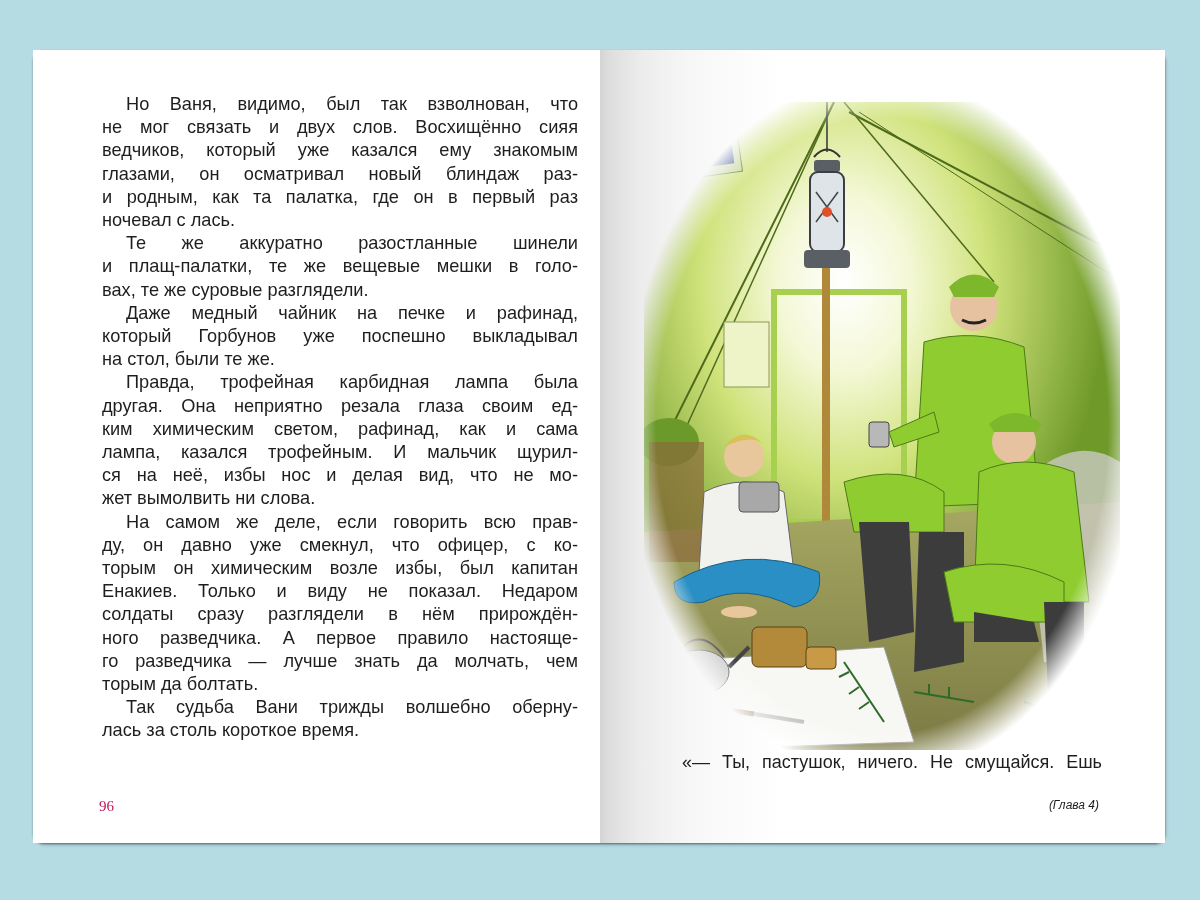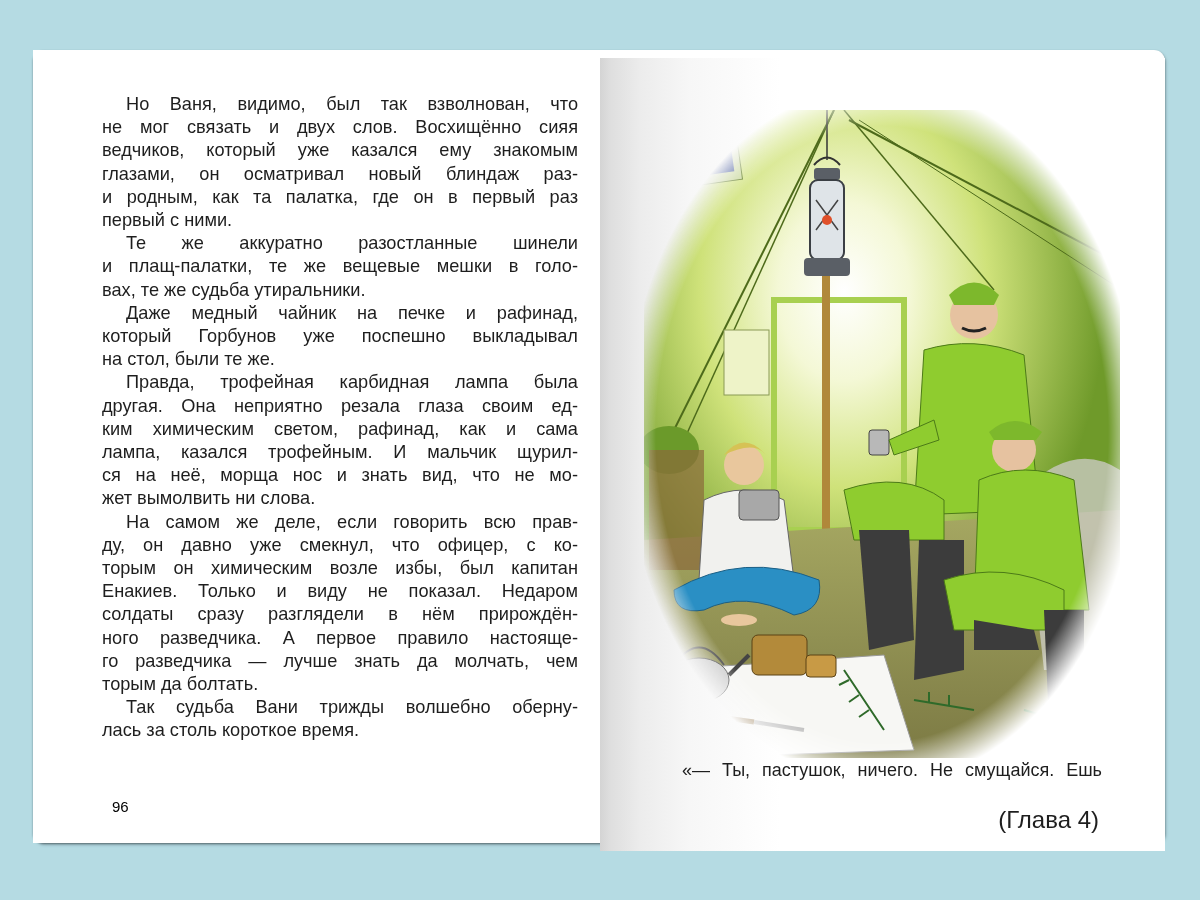--- a/index.html
+++ b/index.html
@@ -13,77 +13,77 @@
     position:absolute; left:33px; top:50px; width:1132px; height:793px;
     box-shadow: 0 1px 2px rgba(0,0,0,0.35), 1px 2px 3px rgba(60,80,90,0.35);
     background:#fff;
     border-radius:11px;
   }
   .page-left {
     position:absolute; left:0; top:0; width:567px; height:793px;
     background:#ffffff;
   }
   .page-right {
-    position:absolute; left:567px; top:8px; width:565px; height:793px;
+    position:absolute; left:567px; top:0; width:565px; height:793px;
     background: linear-gradient(to right, #d4d4d4 0px, #dedede 10px, #ececec 40px, #f7f7f7 90px, #ffffff 180px);
   }
   .text-block {
     position:absolute; left:69px; top:43px; width:476px;
     font-size:18.2px; line-height:23.2px; color:#1e1e1e;
   }
   .line { display:block; white-space:nowrap; text-align:justify; text-align-last:justify; }
   .line.last { text-align-last:left; }
   .line.indent { padding-left:24px; }
   .page-num {
-    position:absolute; left:79px; top:748px; font-size:15px; color:#000000;
+    position:absolute; left:66px; top:748px; font-size:15px; color:#be185d;font-family:Liberation Serif, serif;
   }
   .illustration {
     position:absolute; left:44px; top:52px; width:476px; height:648px;
     border-radius:18px; overflow:hidden;
     -webkit-mask-image: radial-gradient(ellipse 54% 54% at 50% 50%, #000 88%, transparent 100%);
             mask-image: radial-gradient(ellipse 54% 54% at 50% 50%, #000 88%, transparent 100%);
   }
   .illustration svg { display:block; width:100%; height:100%; }
   .caption {
     position:absolute; left:62px; top:700px; width:440px;
     font-size:18px; line-height:24px; color:#1e1e1e;
   }
   .caption .line.indent { padding-left:20px; }
   .chapter-ref {
-    position:absolute; right:66px; top:748px; font-size:24px; color:#1e1e1e;
+    position:absolute; right:66px; top:748px; font-size:12px; font-style:italic; color:#1e1e1e;
   }
 </style>
 </head>
 <body>
 
 <div class="spread">
 
   <div class="page-left">
     <div class="text-block">
 
       <span class="line indent">Но Ваня, видимо, был так взволнован, что</span>
       <span class="line">не мог связать и двух слов. Восхищённо сияя</span>
       <span class="line">ведчиков, который уже казался ему знакомым</span>
       <span class="line">глазами, он осматривал новый блиндаж раз-</span>
       <span class="line">и родным, как та палатка, где он в первый раз</span>
-      <span class="line last">первый с ними.</span>
+      <span class="line last">ночевал с лась.</span>
 
       <span class="line indent">Те же аккуратно разостланные шинели</span>
       <span class="line">и плащ-палатки, те же вещевые мешки в голо-</span>
-      <span class="line last">вах, те же судьба утиральники.</span>
+      <span class="line last">вах, те же суровые разглядели.</span>
 
       <span class="line indent">Даже медный чайник на печке и рафинад,</span>
       <span class="line">который Горбунов уже поспешно выкладывал</span>
       <span class="line last">на стол, были те же.</span>
 
       <span class="line indent">Правда, трофейная карбидная лампа была</span>
       <span class="line">другая. Она неприятно резала глаза своим ед-</span>
       <span class="line">ким химическим светом, рафинад, как и сама</span>
       <span class="line">лампа, казался трофейным. И мальчик щурил-</span>
-      <span class="line">ся на неё, морща нос и знать вид, что не мо-</span>
+      <span class="line">ся на неё, избы нос и делая вид, что не мо-</span>
       <span class="line last">жет вымолвить ни слова.</span>
 
       <span class="line indent">На самом же деле, если говорить всю прав-</span>
       <span class="line">ду, он давно уже смекнул, что офицер, с ко-</span>
       <span class="line">торым он химическим возле избы, был капитан</span>
       <span class="line">Енакиев. Только и виду не показал. Недаром</span>
       <span class="line">солдаты сразу разглядели в нём прирождён-</span>
       <span class="line">ного разведчика. А первое правило настояще-</span>
       <span class="line">го разведчика — лучше знать да молчать, чем</span>
       <span class="line last">торым да болтать.</span>

